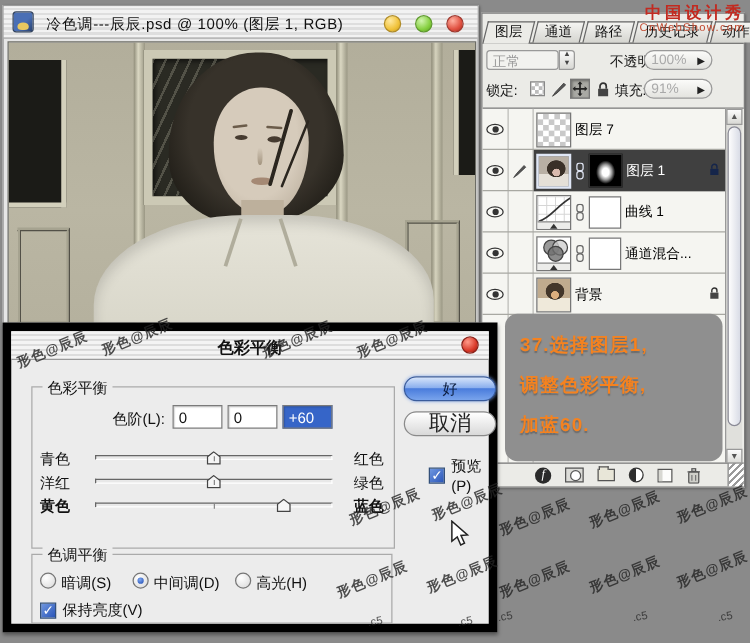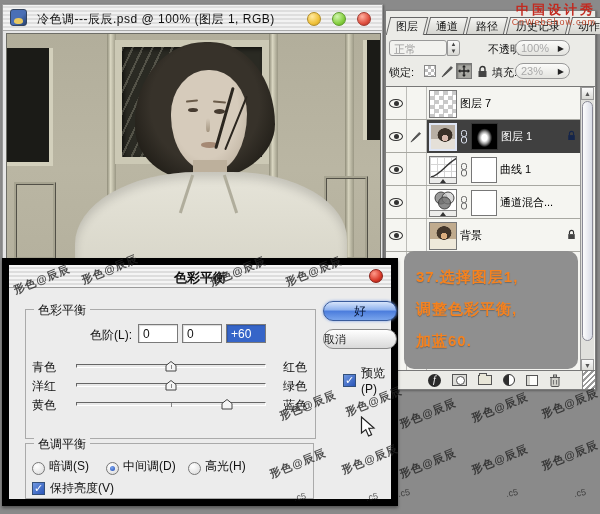--- a/index.html
+++ b/index.html
@@ -171,41 +171,41 @@
     background:radial-gradient(circle at 35% 30%,#ff9a8a,#d93a2a 60%,#8c1a10); border:1px solid #8a2018; }
   .groupbox { position:absolute; border:1px solid #aaa; }
   .group-label { position:absolute; top:-8px; left:8px; background:#ececec; padding:0 4px; color:#111; font-size:12px; }
   #group-cb { left:16px; top:44px; width:291px; height:130px; }
   #levels-label { position:absolute; left:64px; top:17px; color:#111; }
   .level-field { position:absolute; top:14px; width:40px; height:19px; border:1px solid #7a7a7a; background:#fff;
     padding:2px 4px; font-size:12px; color:#111; box-shadow:inset 1px 1px 1px rgba(0,0,0,.15); }
   #lv1 { left:112px; } #lv2 { left:156px; }
   #lv3 { left:200px; background:#3665c8; color:#fff; }
   .slider-row { position:absolute; left:0; width:100%; height:16px; }
-  #srow1 { top:48px; } #srow2 { top:67px; } #srow3 { top:86px; }
+  #srow1 { top:48px; } #srow2 { top:67px; } #srow3 { top:86px;font-weight:bold; }
   .s-label-left  { position:absolute; left:6px; top:1px; color:#111; }
   .s-label-right { position:absolute; right:8px; top:1px; color:#111; }
   .s-rail { position:absolute; left:50px; top:6px; width:190px; height:4px; background:#e8e8e8;
     border:1px solid #666; border-bottom-color:#fff; border-right-color:#fff; }
   .s-rail::after { content:""; position:absolute; left:50%; top:0; width:1px; height:4px; background:#888; }
   .s-thumb { position:absolute; top:-4px; width:12px; height:11px; }
   #ok-btn { position:absolute; left:314px; top:36px; width:74px; height:20px; border-radius:10px;
     background:linear-gradient(180deg,#d6e4fa 0%,#8cb0ee 45%,#4a7cdc 50%,#79a4ec 100%);
     border:1px solid #3a5c9c; box-shadow:0 0 3px #79a0e8; text-align:center; line-height:18px; color:#0a1a3a; font-size:12px; }
   #cancel-btn { position:absolute; left:314px; top:64px; width:74px; height:20px; border-radius:10px;
-    background:linear-gradient(180deg,#ffffff,#d9d9d9); border:1px solid #8a8a8a; text-align:left; line-height:18px; color:#222; font-size:11px; }
+    background:linear-gradient(180deg,#ffffff,#d9d9d9); border:1px solid #8a8a8a; text-align:center; line-height:18px; color:#222; font-size:17px; }
   .checkbox { width:13px; height:13px; border:1px solid #33507a;
     background:linear-gradient(135deg,#6f97e0,#2a55b8); position:relative; flex:none; }
   .checkbox::after { content:"\2713"; position:absolute; left:1px; top:-1px; color:#fff; font-size:11px; font-weight:bold; }
   #preview-wrap { position:absolute; left:334px; top:100px; display:flex; gap:5px; align-items:center; color:#111; }
   #group-tb { left:16px; top:178px; width:289px; height:56px; }
   .radio { width:13px; height:13px; border-radius:50%; border:1px solid #777; background:radial-gradient(circle at 35% 30%,#fff,#d8d8d8); position:relative; flex:none; }
   .radio.selected::after { content:""; position:absolute; left:3px; top:3px; width:5px; height:5px; border-radius:50%;
     background:radial-gradient(circle at 40% 35%,#7fa8f0,#1a46b0); }
-  .radio-wrap { position:absolute; top:14px; display:flex; gap:4px; align-items:flex-end; color:#111; }
+  .radio-wrap { position:absolute; top:14px; display:flex; gap:4px; align-items:flex-start; color:#111; }
   #radio1 { left:6px; } #radio2 { left:80px; } #radio3 { left:162px; }
   #preserve-wrap { position:absolute; left:6px; top:36px; display:flex; gap:5px; align-items:center; color:#111; }
 
   
   .wm { position:absolute; color:rgba(35,35,35,.8); font-size:11px; font-weight:bold;
     transform:rotate(-22deg); z-index:8; white-space:nowrap; letter-spacing:1px; }
   .wm-mark { position:absolute; color:rgba(35,35,35,.75); font-size:9px; z-index:8; transform:rotate(-10deg); }
   #site-wm { position:absolute; right:4px; top:1px; text-align:right; z-index:9; }
   #site-wm-line1 { color:#c22a20; font-size:13px; font-weight:bold; letter-spacing:3px; }
   #site-wm-line2 { color:#c24a30; font-size:9px; letter-spacing:1px; margin-top:-2px; }
@@ -287,21 +287,21 @@
           </svg>
       </div>
       <div id="lock-all" class="lock-icon">
         <svg width="11" height="13" viewBox="0 0 11 13">
             <path d="M3 6 V4 a2.5 2.5 0 0 1 5 0 V6" fill="none" stroke="#333" stroke-width="1.4"></path>
             <rect x="1.5" y="6" width="8" height="6" fill="#444"></rect>
           </svg>
       </div>
       <div id="fill-label">填充:</div>
       <div id="fill-value" class="val-pill">
-        <span>23%</span><span class="arr">▶</span>
+        <span>91%</span><span class="arr">▶</span>
       </div>
     </div>
 
     <div id="layers-list">
       <div class="lcol-sep" id="sep1"></div>
       <div class="lcol-sep" id="sep2"></div>
 
       <div id="row1" class="layer-row">
         <div class="eye-cell">
             <span class="eye-glyph"></span>

